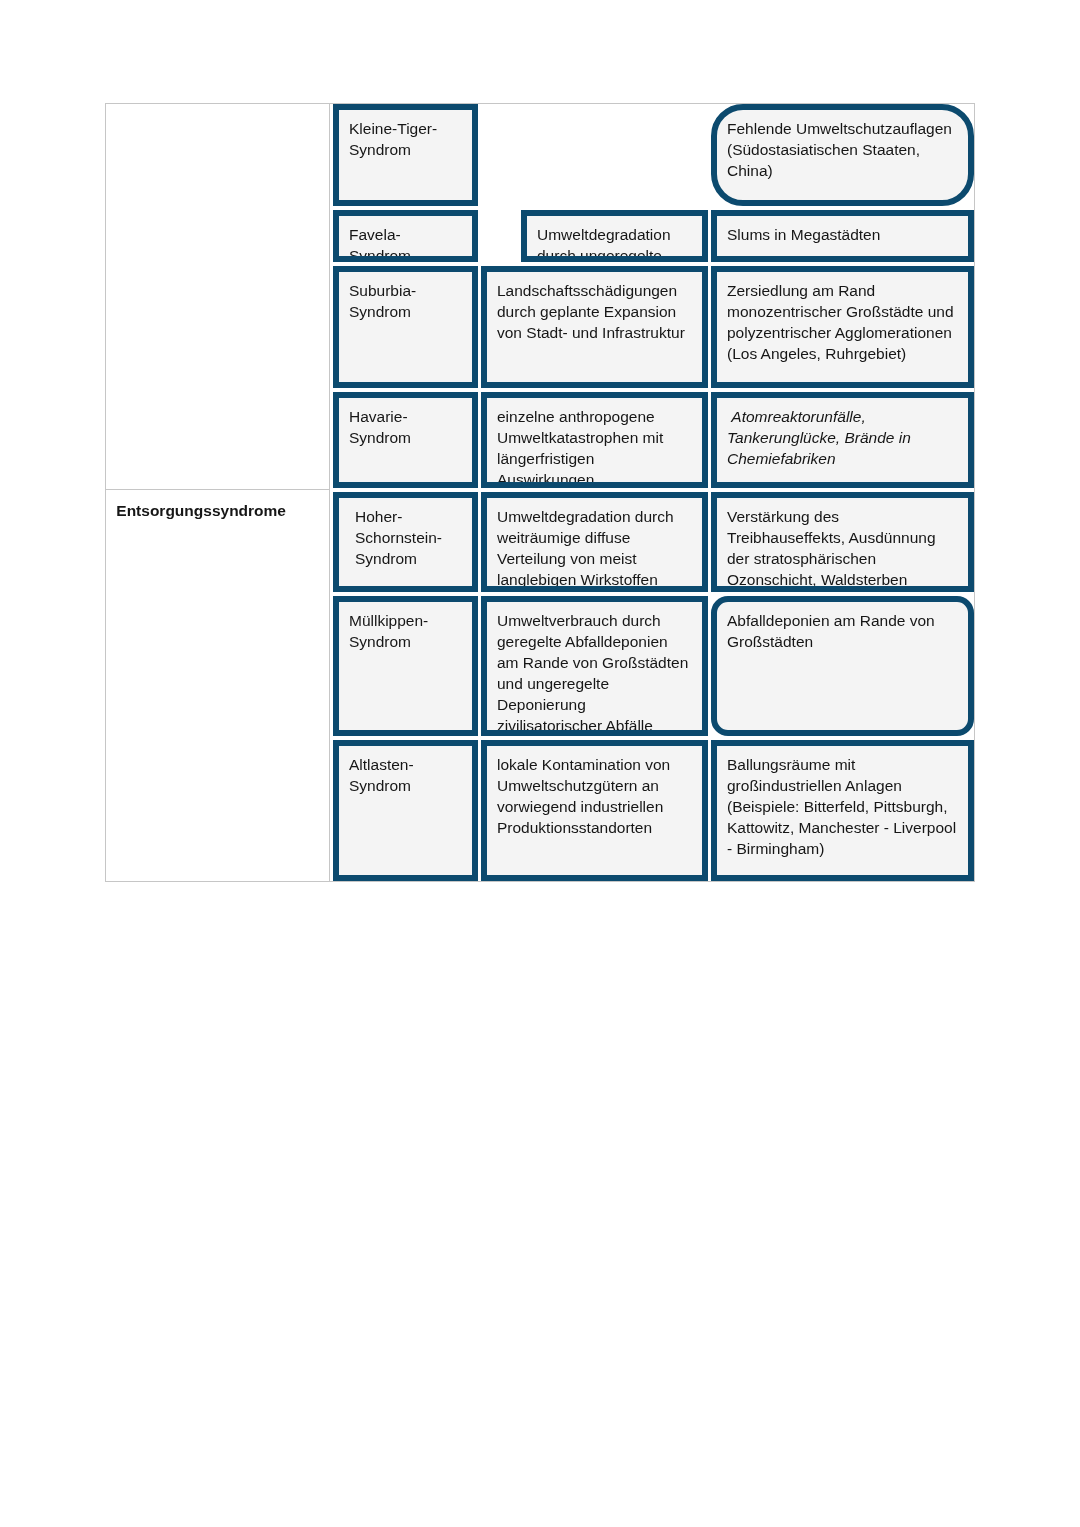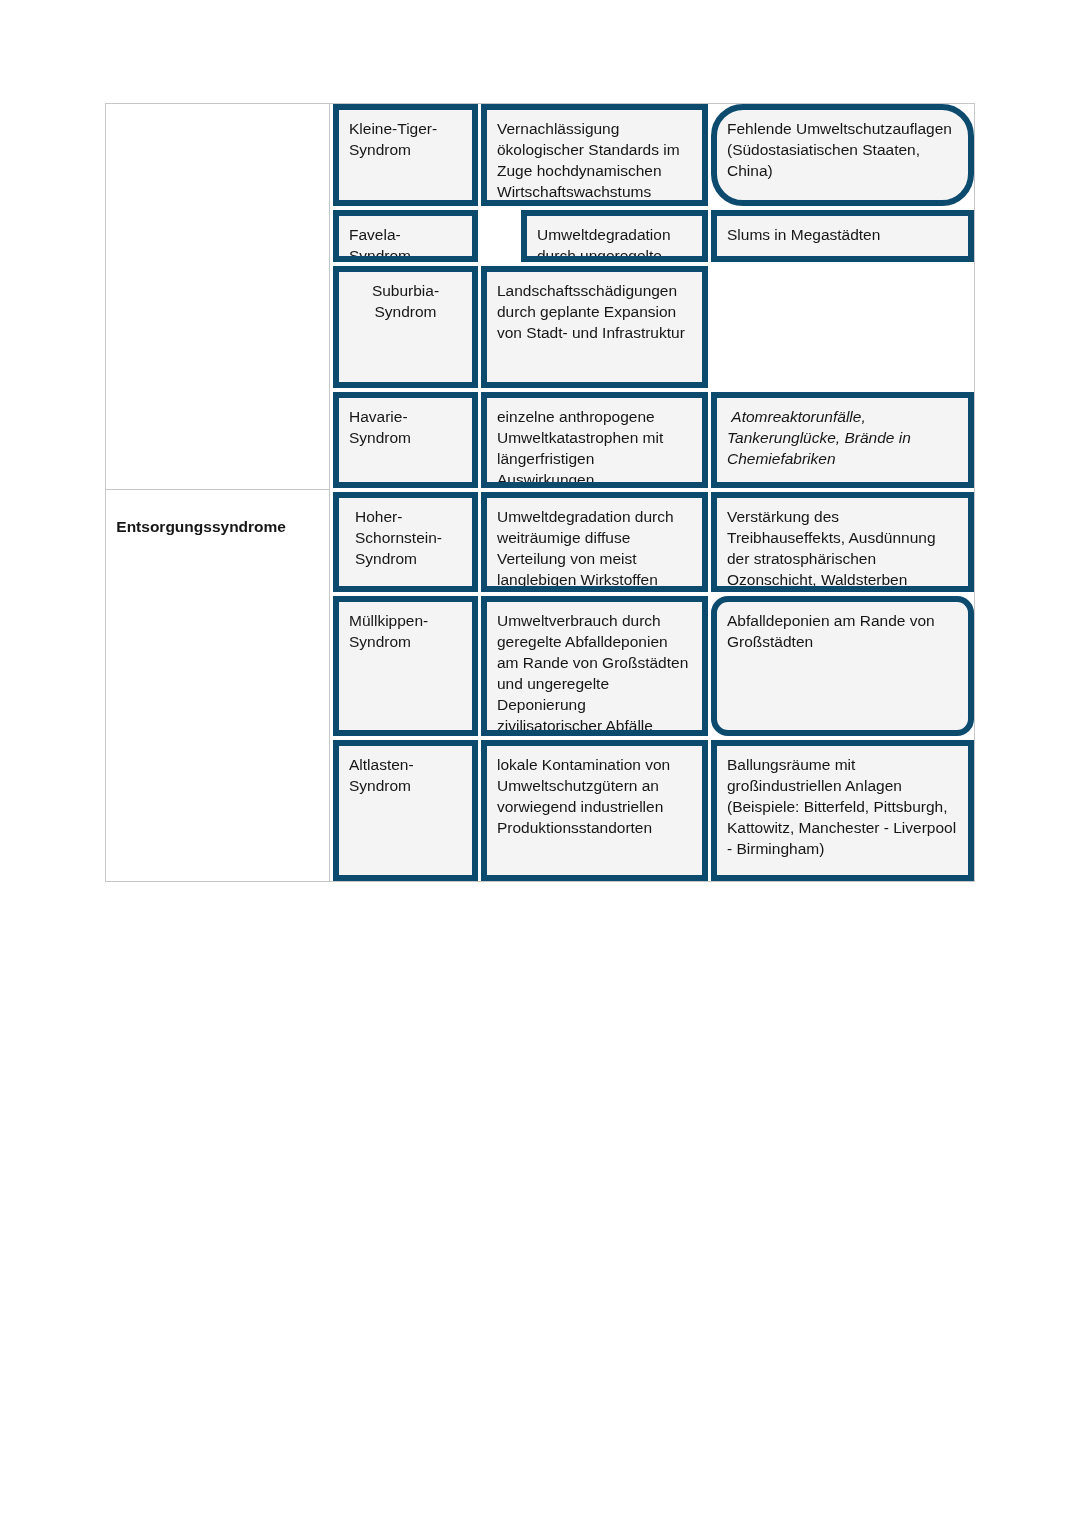--- a/index.html
+++ b/index.html
@@ -54,21 +54,21 @@
   .cat-empty {
     grid-column: 1;
     grid-row: 1 / span 4;
     margin-bottom: -4px;
   }
   .cat-main {
     grid-column: 1;
     grid-row: 5 / span 3;
     border-top: 1px solid #c6c6c6;
     margin-top: -3px;
-    padding-top: 26px;
+    padding-top: 10px;
   }
   .cat-title {
     display: block;
     font-weight: bold;
     white-space: pre-wrap;
   }
   .cat-subtitle {
     display: block;
     white-space: pre-wrap;
   }
@@ -79,31 +79,31 @@
 <div class="page">
   <div class="table-wrap">
     <div class="grid">
       <div class="cat-cell cat-empty"></div>
       <div class="cat-cell cat-main">
         <span class="cat-title"> Entsorgungssyndrome</span>
       </div>
 
   <div class="cell" style="grid-area: 1 / 2;">Kleine-Tiger-
 Syndrom</div>
-  <div class="cell" style="grid-area: 1 / 3;">Vernachlässigung ökologischer Standards im Zuge hochdynamischen Wirtschaftswachstums</div>
   <div class="cell" style="grid-area: 1 / 4; border-radius: 32px;">Fehlende Umweltschutzauflagen (Südostasiatischen Staaten, China)</div>
 
   <div class="cell" style="grid-area: 2 / 2;">Favela-
 Syndrom</div>
   <div class="cell" style="grid-area: 2 / 3; margin-left: 40px;">Umweltdegradation durch ungeregelte Verstädterung</div>
   <div class="cell" style="grid-area: 2 / 4;">Slums in Megastädten</div>
 
-  <div class="cell" style="grid-area: 3 / 2; text-align: center;">Suburbia-
+  <div class="cell" style="grid-area: 3 / 2;">Suburbia-
 Syndrom</div>
   <div class="cell" style="grid-area: 3 / 3;">Landschaftsschädigungen durch geplante Expansion von Stadt- und Infrastruktur</div>
+  <div class="cell" style="grid-area: 3 / 4;">Zersiedlung am Rand monozentrischer Großstädte und polyzentrischer Agglomerationen (Los Angeles, Ruhrgebiet)</div>
 
   <div class="cell" style="grid-area: 4 / 2;">Havarie-
 Syndrom</div>
   <div class="cell" style="grid-area: 4 / 3;">einzelne anthropogene Umweltkatastrophen mit längerfristigen Auswirkungen</div>
   <div class="cell" style="grid-area: 4 / 4; font-style: italic;"> Atomreaktorunfälle, Tankerunglücke, Brände in Chemiefabriken</div>
 
   <div class="cell" style="grid-area: 5 / 2; padding-left: 16px;">Hoher-
 Schornstein-
 Syndrom</div>
   <div class="cell" style="grid-area: 5 / 3;">Umweltdegradation durch weiträumige diffuse Verteilung von meist langlebigen Wirkstoffen</div>

